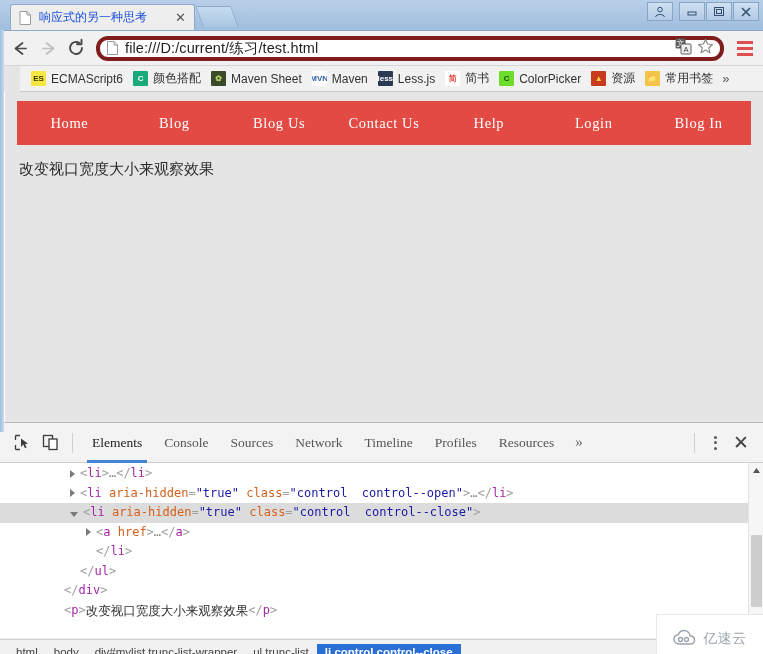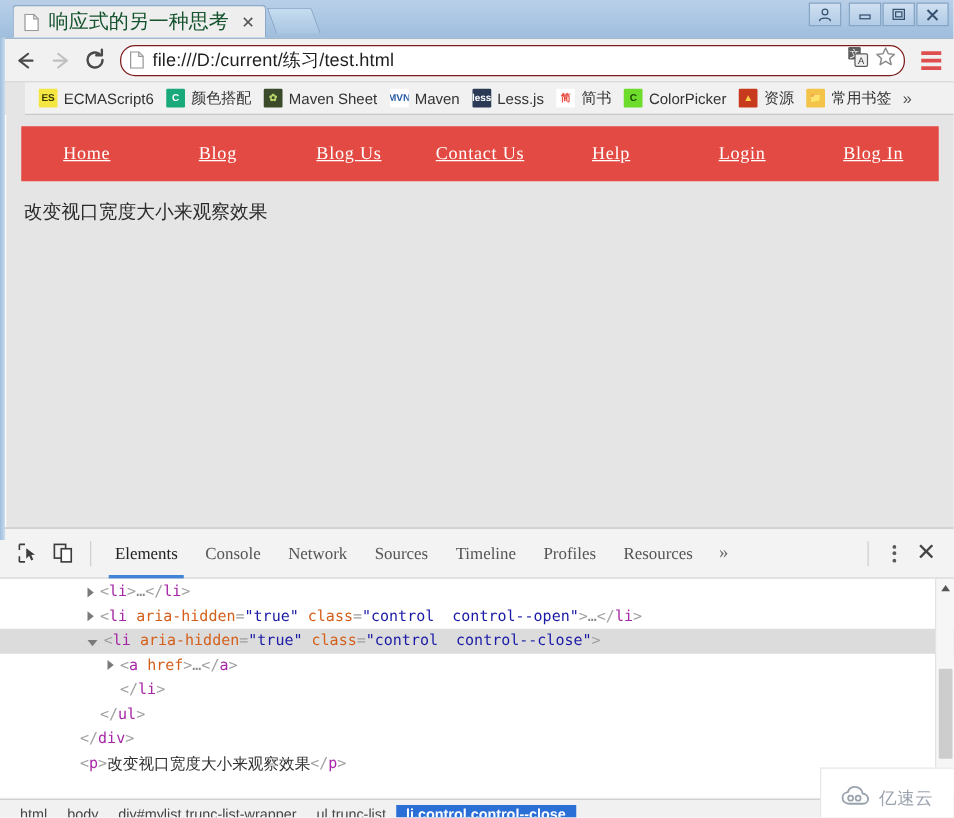--- a/index.html
+++ b/index.html
@@ -55,22 +55,22 @@
   }
   .tab-favicon {
     width: 13px;
     height: 14px;
     flex: 0 0 auto;
     margin-right: 7px;
     position: relative;
   }
   .tab-favicon svg { display: block; }
   .tab-title {
-    font-size: 16px;
-    color: #14532d;
+    font-size: 12px;
+    color: #1d4ed8;
     white-space: nowrap;
     overflow: hidden;
     text-overflow: ellipsis;
     flex: 1 1 auto;
   }
   .tab-close {
     width: 15px;
     height: 15px;
     flex: 0 0 auto;
     margin-left: 8px;
@@ -131,21 +131,21 @@
     align-items: center;
     justify-content: center;
     flex: 0 0 auto;
   }
   .navbtn svg { display: block; }
   .omnibox {
     flex: 1 1 auto;
     height: 25px;
     margin: 0 4px 0 6px;
     background: #ffffff;
-    border: 1px solid #7f1d1d;
+    border: 4px solid #7f1d1d;
     border-radius: 12px;
     display: flex;
     align-items: center;
     padding: 0 6px;
     box-sizing: border-box;
   }
   .omnibox-icon {
     width: 13px;
     height: 14px;
     margin-right: 6px;
@@ -246,21 +246,20 @@
     height: 44px;
     display: flex;
     align-items: center;
   }
   .page-nav-link {
     flex: 1 1 0;
     text-align: center;
     font-family: "Liberation Serif", "DejaVu Serif", serif;
     font-size: 14.5px;
     color: #ffffff;
-    text-decoration: underline;
     letter-spacing: 0.6px;
     white-space: nowrap;
   }
   .page-text {
     margin: 15px 0 0 14px;
     font-size: 15px;
     color: #2a2a2a;
     font-family: "DejaVu Sans", sans-serif;
   }
 
@@ -655,22 +654,22 @@
           <rect x="1.5" y="1.5" width="9" height="11" fill="none" stroke="#3c3c3c" stroke-width="1.3"></rect>
           <rect x="7" y="5" width="8" height="10.5" fill="#ffffff" stroke="#3c3c3c" stroke-width="1.3"></rect>
         </svg>
       </div>
       <div class="dt-sep"></div>
 
       <div class="dt-tabs" id="dt-tabs">
 
       <div class="dt-tab active">Elements</div>
           <div class="dt-tab">Console</div>
+          <div class="dt-tab">Sources</div>
           <div class="dt-tab">Network</div>
-          <div class="dt-tab">Sources</div>
           <div class="dt-tab">Timeline</div>
           <div class="dt-tab">Profiles</div>
           <div class="dt-tab">Resources</div>
           <div class="dt-tab-more">»</div>
         </div>
 
       <div class="dt-right">
         <div class="dt-sep"></div>
         <div class="dt-kebab">
           <span class="kdot"></span>

